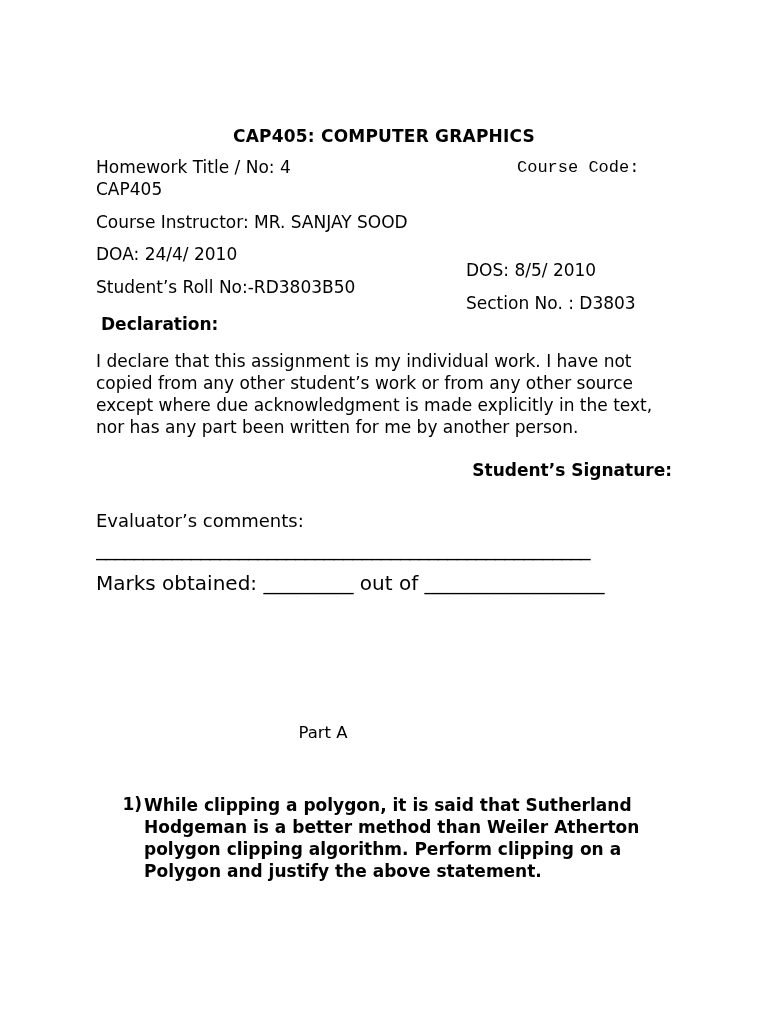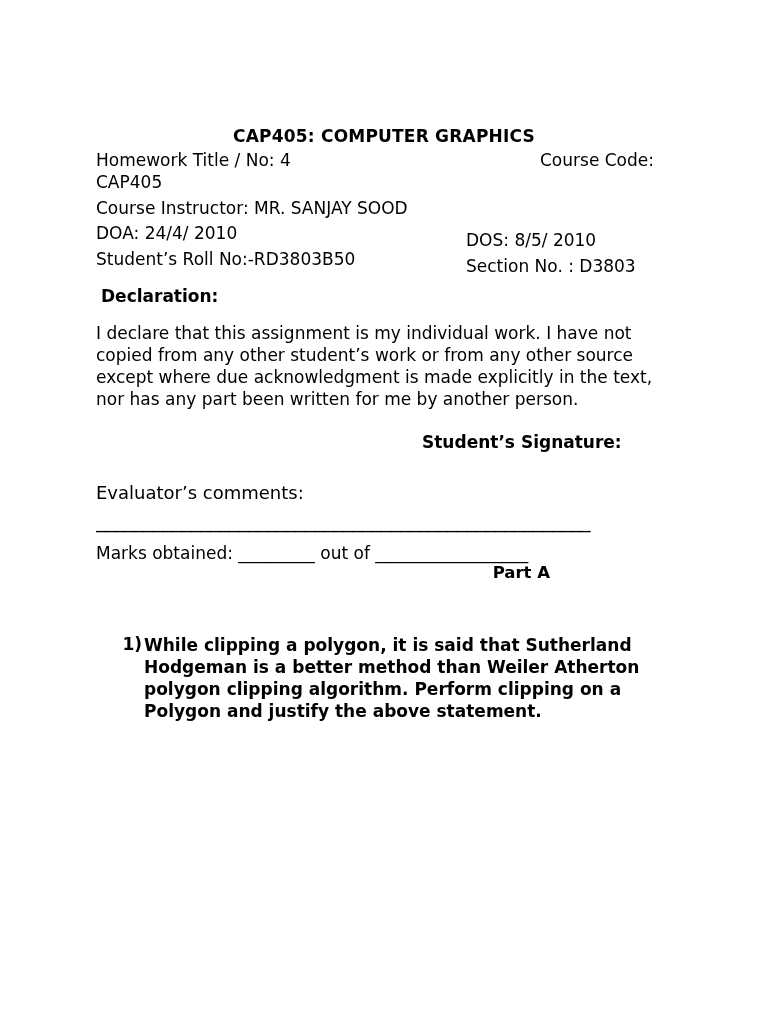--- a/index.html
+++ b/index.html
@@ -25,83 +25,86 @@
     text-align: center;
     font-size: 17px;
     font-weight: bold;
     letter-spacing: 0.2px;
     margin-top: 126px;
     margin-bottom: 0;
   }
   .line-block {
     font-size: 17px;
     line-height: 1.28;
-    margin-top: 4px;
+    margin-top: 11px;
   }
   .row {
     display: block;
     position: relative;
   }
   .row .right {
     position: absolute;
-    left: 444px;
+    left: 421px;
     top: 0;
     white-space: nowrap;
+    font-family: Liberation Mono, monospace;
   }
   .row .right-c {
     position: absolute;
     left: 370px;
-    top: 7px;
+    top: 16px;
     white-space: nowrap;
     text-align: center;
   }
   .decl-head {
     font-size: 17px;
     font-weight: bold;
     margin-top: 15px;
     padding-left: 5px;
   }
   .decl-body {
     font-size: 17px;
     line-height: 1.30;
     margin-top: 16px;
     width: 580px;
   }
   .sig-line {
     font-size: 17px;
     font-weight: bold;
     margin-top: 22px;
     padding-left: 326px;
+    text-align: right;
   }
   .sig-name {
     font-size: 17px;
     font-weight: bold;
     margin-top: 15px;
     padding-left: 415px;
   }
   .eval {
     font-size: 18px;
     margin-top: 30px;
   }
   .rule {
     font-size: 20px;
     margin-top: 6px;
     letter-spacing: -0.5px;
     white-space: nowrap;
     overflow: hidden;
     width: 590px;
   }
   .marks {
-    font-size: 17px;
+    font-size: 20px;
     margin-top: 10px;
   }
   .part {
-    text-align: right;
+    text-align: center;
     font-size: 16.5px;
-    font-weight: bold;
+    font-weight: normal;
+    margin-top: 128px;
     padding-right: 122px;
   }
   .q-wrap {
     display: flex;
     margin-top: 52px;
     padding-left: 18px;
   }
   .q-num {
     font-size: 17px;
     font-weight: bold;

